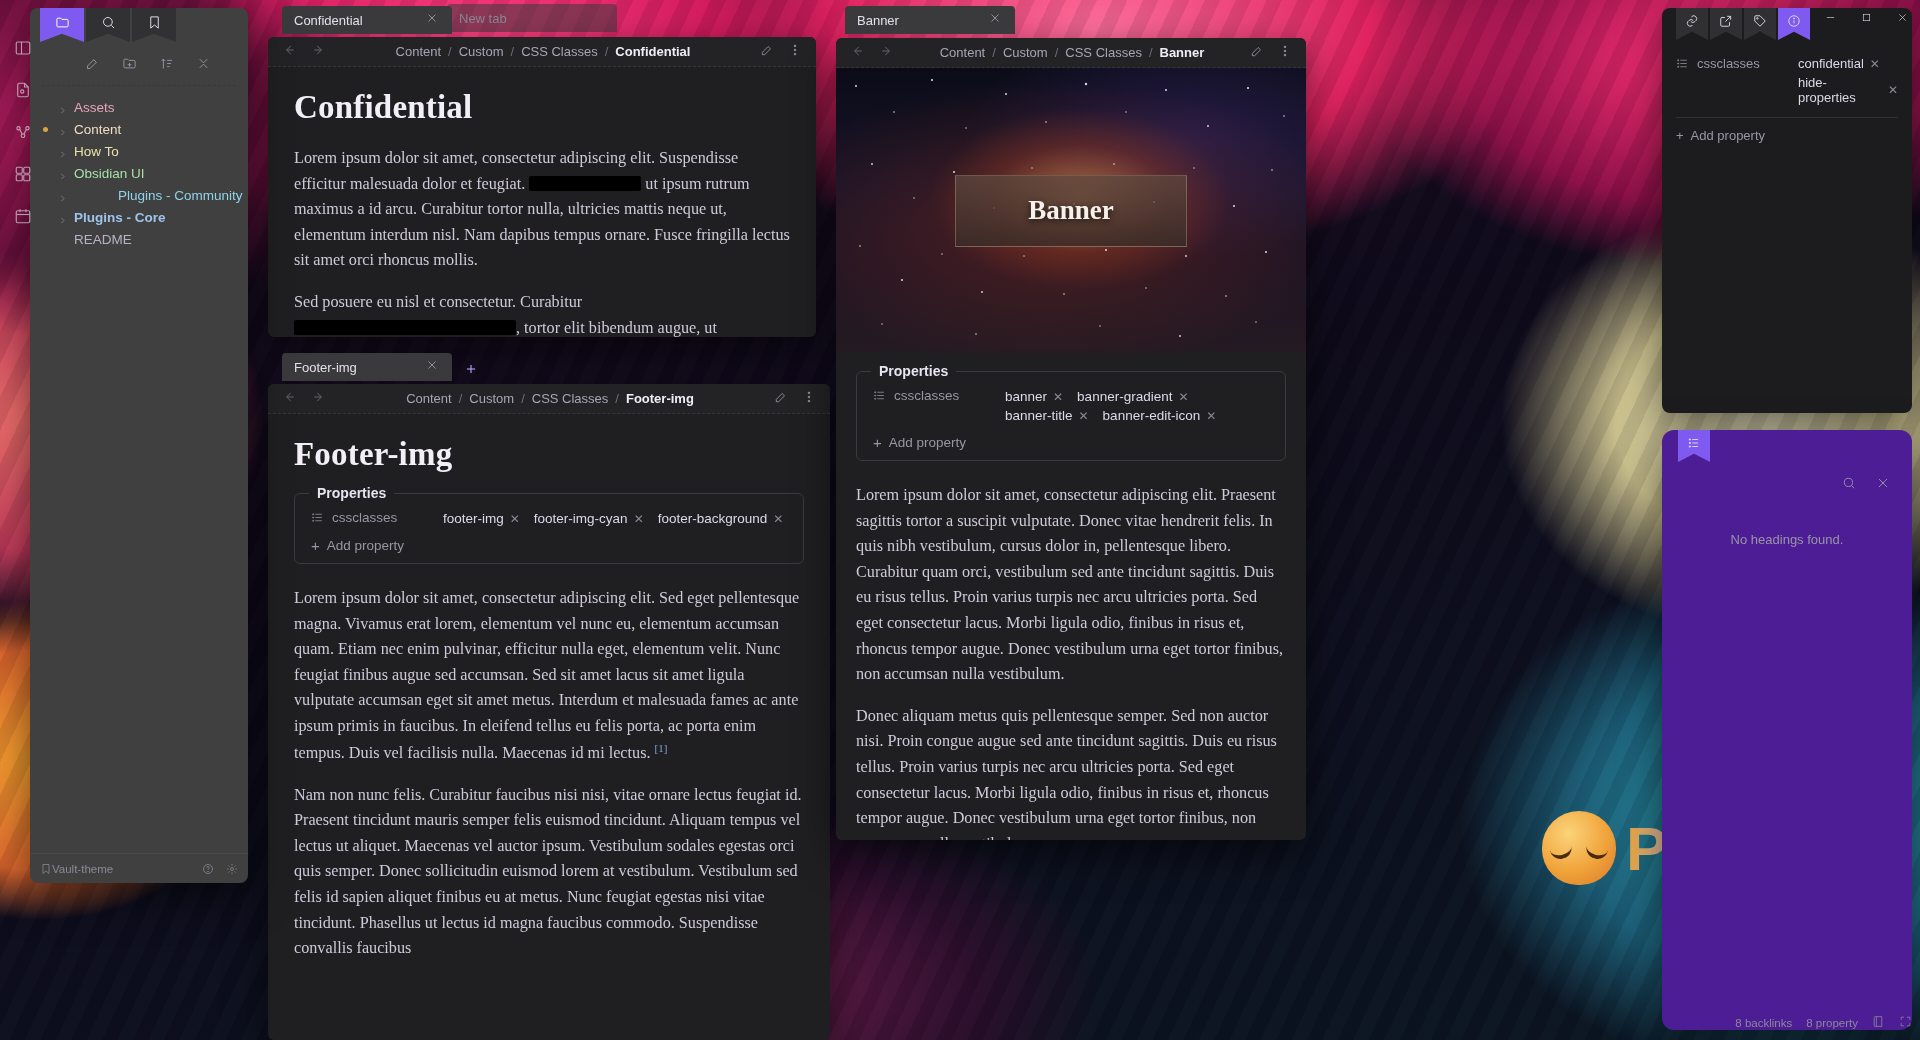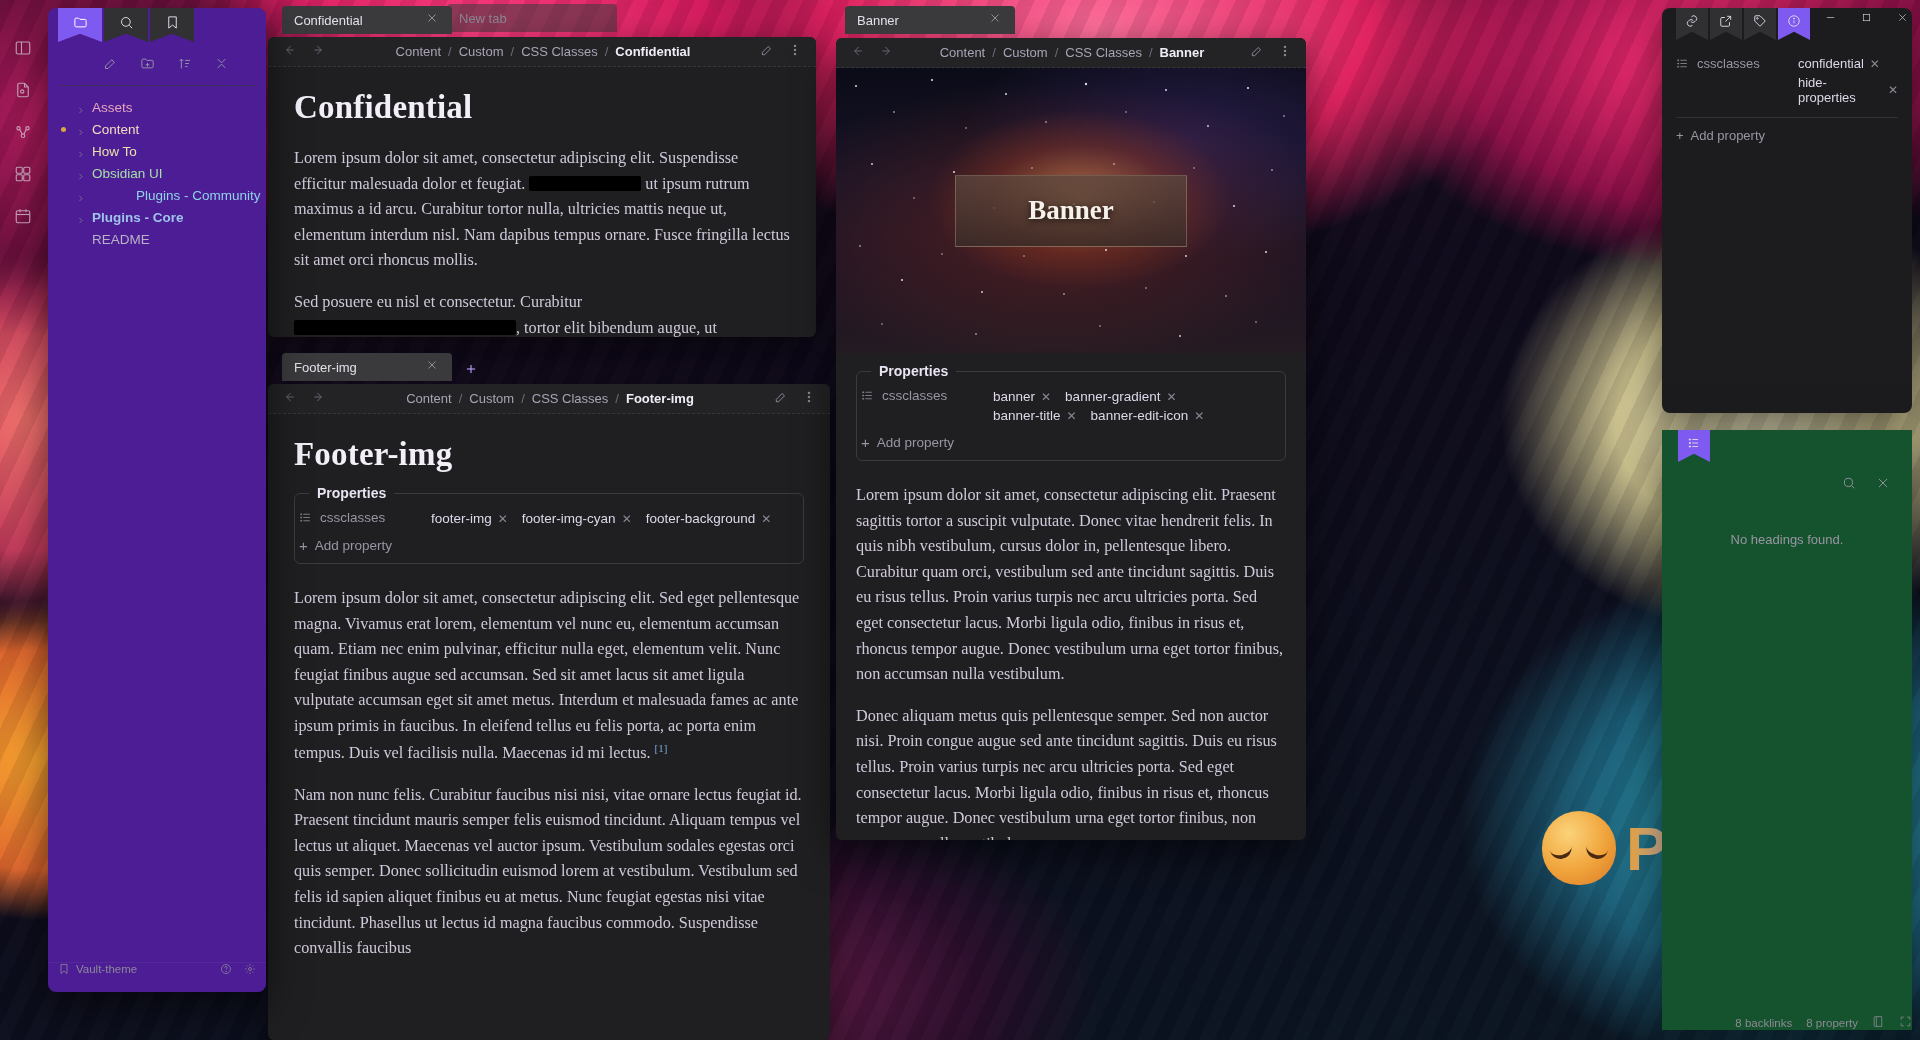--- a/index.html
+++ b/index.html
@@ -48,22 +48,22 @@
   
   .win {
     position: absolute;
     background: #1f1f21;
     border-radius: 6px;
     box-shadow: 0 14px 40px rgba(0,0,0,.55);
   }
 
   
   #sidebar {
-    left: 48px; top: 8px; width: 218px; height: 984px;
-    background: #4c1d95;
+    left: 30px; top: 8px; width: 218px; height: 875px;
+    background: #404040;
     border-radius: 8px;
     overflow: hidden;
     z-index: 30;
   }
   .tabstrip { display: flex; gap: 2px; padding: 0 0 0 10px; height: 36px; }
   .ftab {
     width: 44px; height: 34px;
     background: #313133;
     clip-path: polygon(0 0, 100% 0, 100% 100%, 50% 76%, 0 100%);
     display: flex; align-items: flex-start; justify-content: center;
@@ -90,21 +90,21 @@
     position: absolute; left: 13px; width: 5px; height: 5px;
     border-radius: 50%; background: #d9a441;
   }
   .navitem .chev { width: 9px; height: 9px; flex: 0 0 9px; margin-left: 16px; }
   .navitem .chev svg { width: 9px; height: 9px; stroke: #8d8896; fill: none; stroke-width: 2; }
   .navitem.leaf .chev { visibility: hidden; }
   .navitem .lbl { white-space: nowrap; }
 
   #sb-status {
     position: absolute; left: 0; right: 0; bottom: 0; height: 30px;
-    display: flex; gap: 6px;
+    display: flex; align-items: center; gap: 0;
     padding: 0 10px;
     font-size: 11.5px; color: #8d8896;
     border-top: 1px solid rgba(255,255,255,.05);
   }
   #sb-status .right { margin-left: auto; display: flex; gap: 12px; }
   #sb-status svg { width: 12px; height: 12px; stroke: #8d8896; fill: none; stroke-width: 1.6; }
 
   
   .tabhdr {
     position: absolute;
@@ -152,21 +152,21 @@
   }
   .redact {
     display: inline-block; background: #000; color: transparent;
     border-radius: 2px; vertical-align: -2px;
   }
   .footnote { color: #7aa7d8; font-size: 11px; vertical-align: super; }
 
   
   .props {
     border: 1px solid #3a3a40; border-radius: 6px;
-    padding: 16px 14px 10px 4px; position: relative;
+    padding: 16px 14px 10px 16px; position: relative;
     margin-bottom: 22px;
   }
   .props-title {
     position: absolute; top: -9px; left: 14px;
     background: #1f1f21; padding: 0 8px;
     font-size: 14px; font-weight: 700; color: #e9e4f2;
   }
   .prop-row { display: flex; align-items: flex-start; gap: 12px; margin-bottom: 8px; }
   .prop-key { display: flex; align-items: center; gap: 8px; width: 120px; flex: 0 0 120px; }
   .prop-key svg { width: 13px; height: 13px; stroke: #8d8896; fill: none; stroke-width: 1.6; }
@@ -205,21 +205,21 @@
   }
 
   
   #rsb-top {
     right: 8px; top: 8px; width: 250px; height: 405px;
     background: #1c1c1e; border-radius: 8px; overflow: hidden;
     z-index: 28;
   }
   #rsb-bottom {
     right: 8px; top: 430px; width: 250px; height: 600px;
-    background: #14532d; border-radius: 0; overflow: hidden;
+    background: #4c1d95; border-radius: 12px; overflow: hidden;
     z-index: 28;
   }
   .rtabstrip { display: flex; gap: 2px; padding-left: 14px; height: 34px; }
   .rtab {
     width: 32px; height: 32px; background: #303032;
     clip-path: polygon(0 0, 100% 0, 100% 100%, 50% 74%, 0 100%);
     display: flex; align-items: flex-start; justify-content: center; padding-top: 6px;
   }
   .rtab.active { background: #7f5af0; }
   .rtab svg { width: 14px; height: 14px; stroke: #ded9e8; fill: none; stroke-width: 1.6; }

